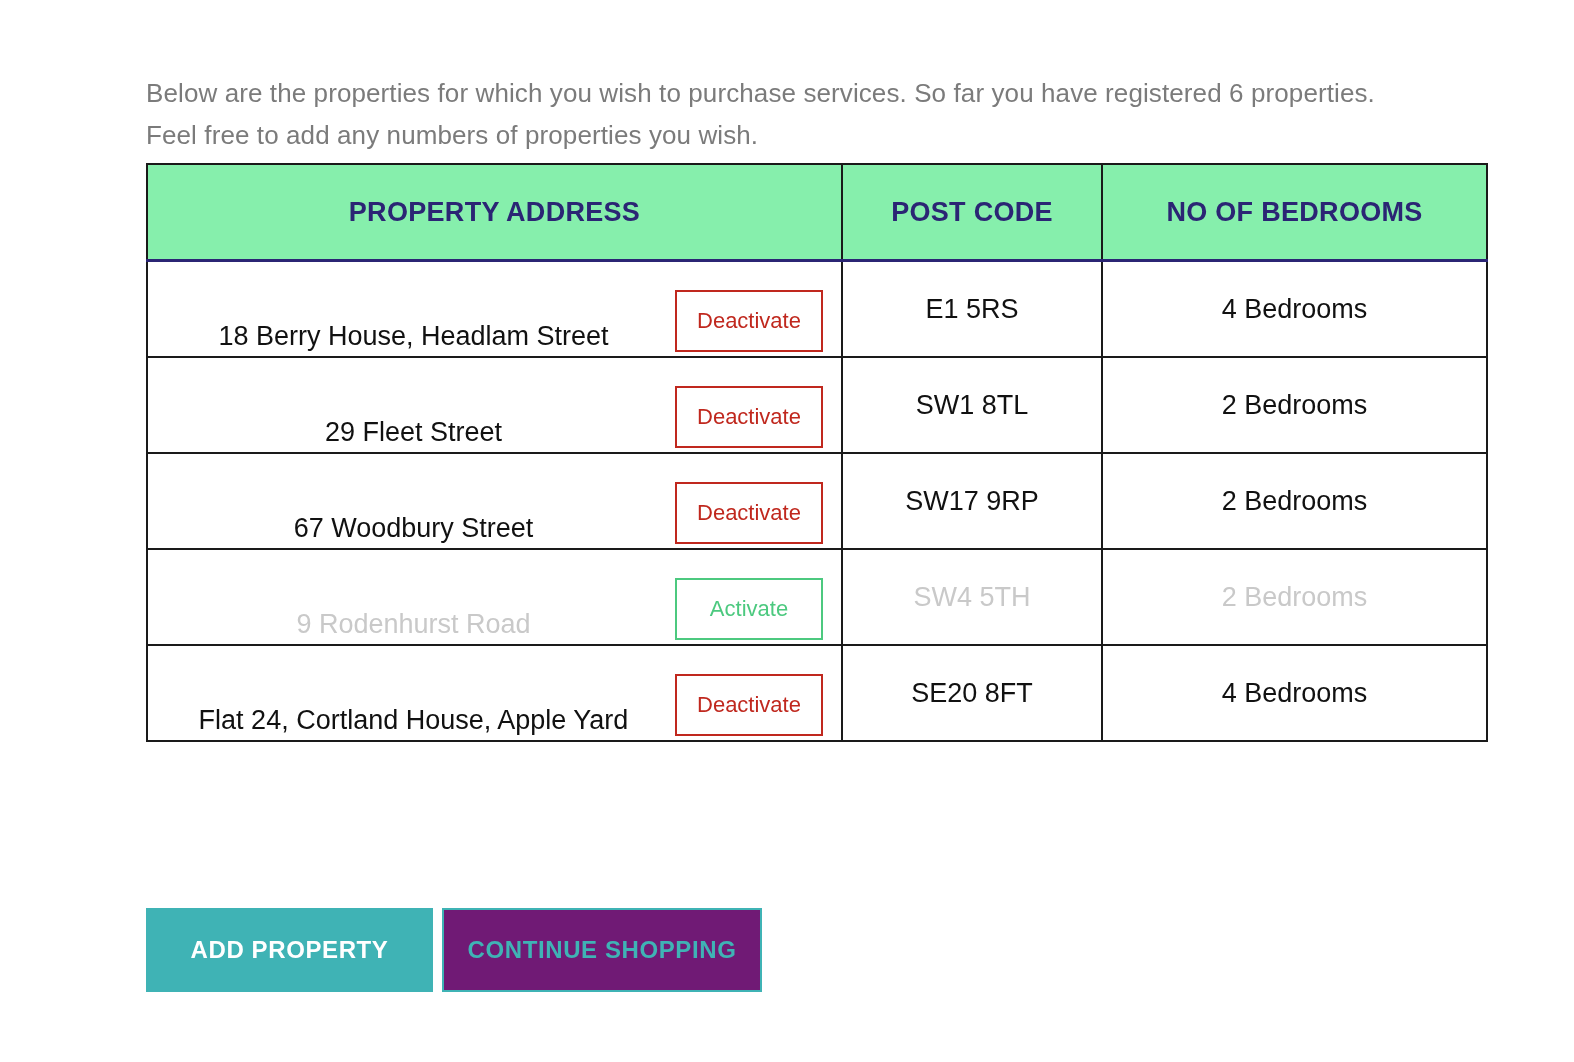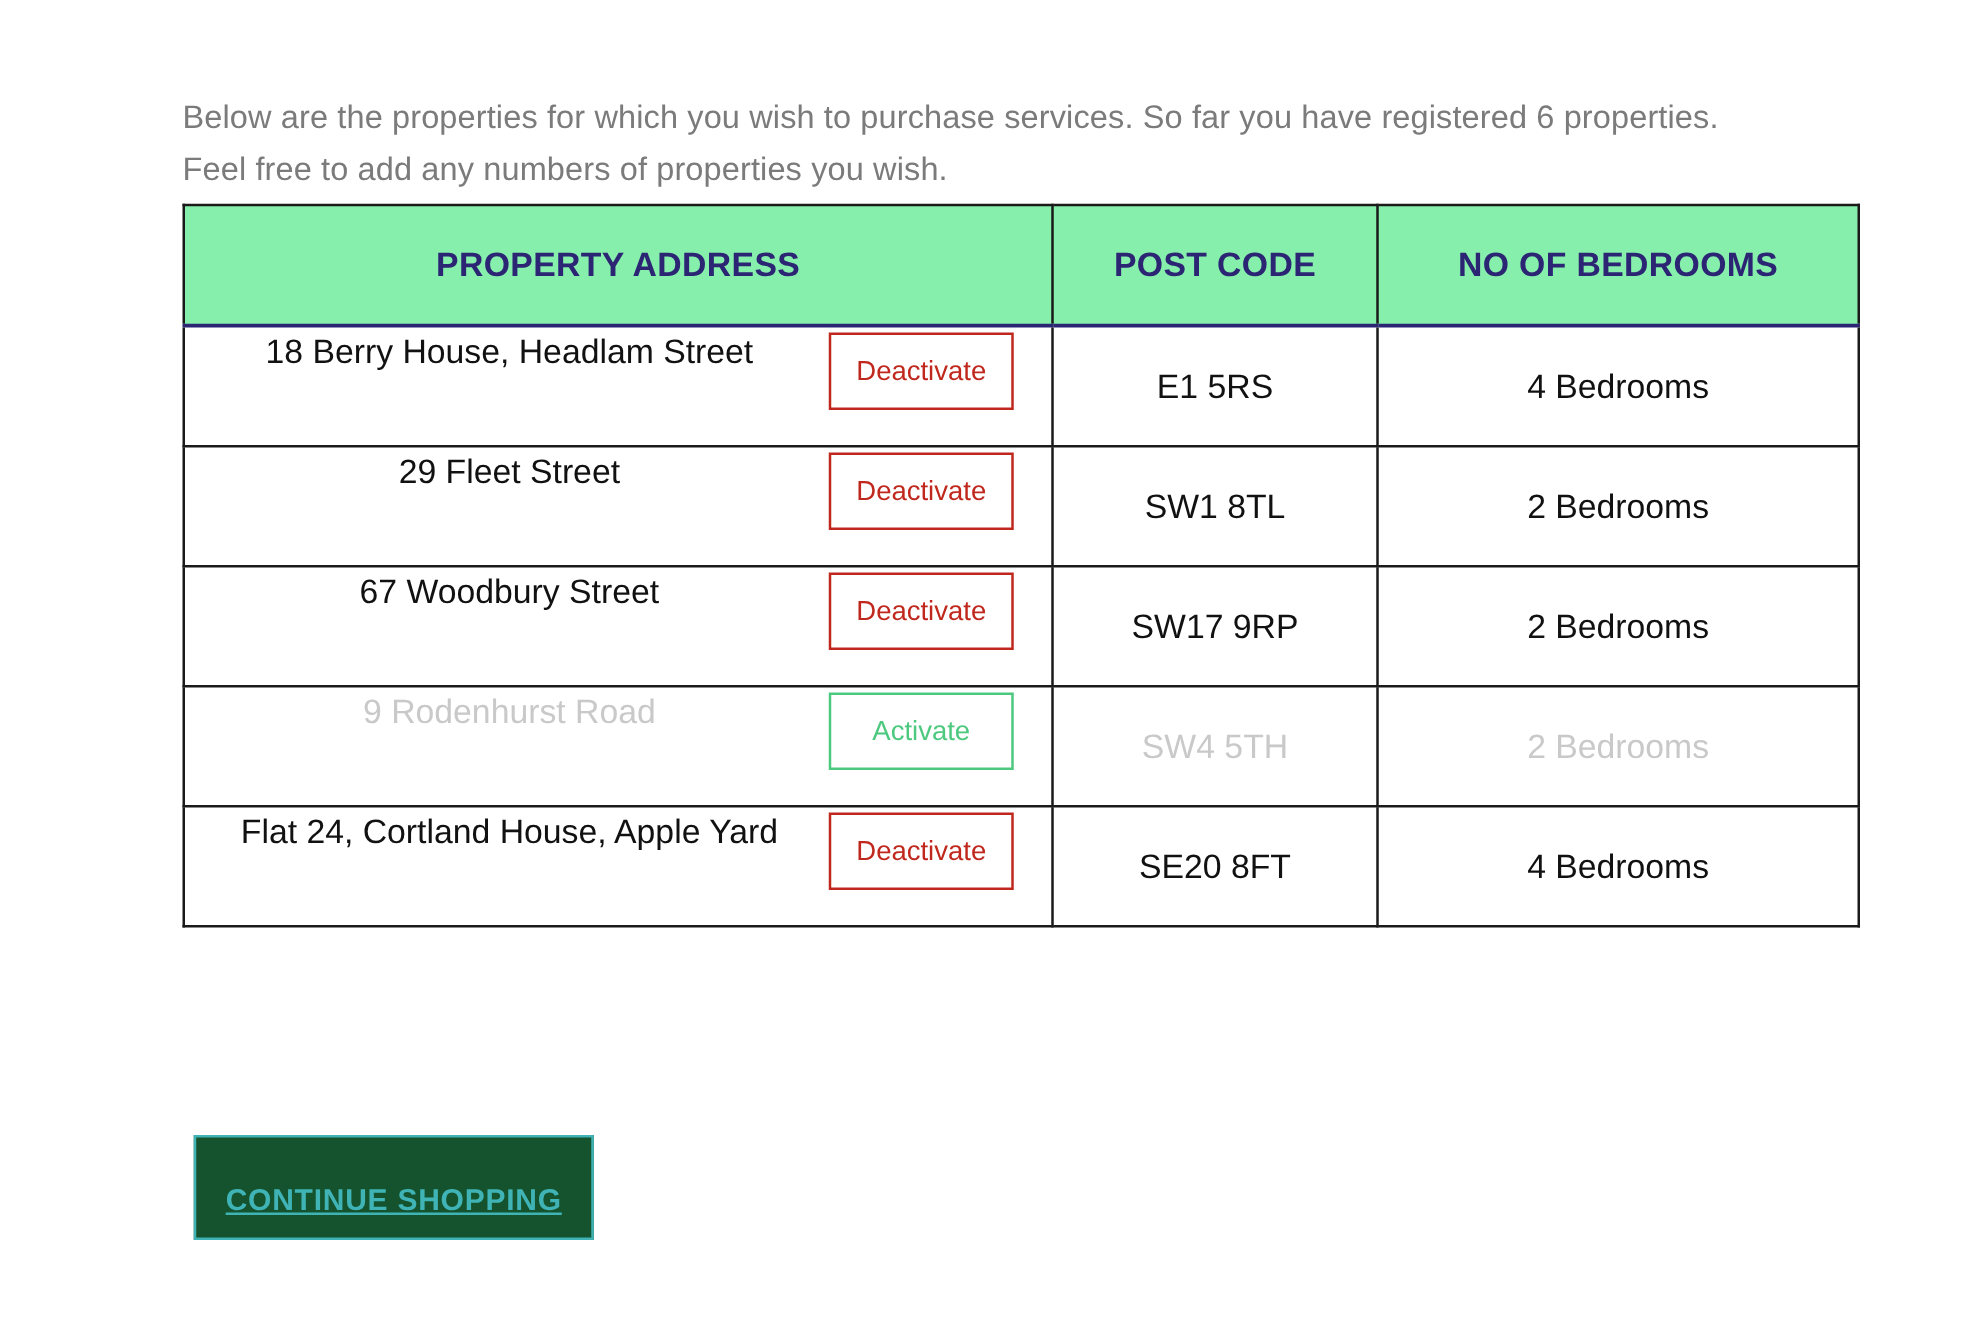--- a/index.html
+++ b/index.html
@@ -67,24 +67,24 @@
     height: 94px;
     font-size: 27px;
     color: #111111;
     text-align: center;
     vertical-align: middle;
   }
 
   
   .addr-cell-inner {
     display: flex;
-    align-items: flex-start;
+    align-items: flex-end;
     justify-content: flex-end;
     height: 86px;
-    padding-right: 30px;
+    padding-right: 18px;
     box-sizing: border-box;
   }
   .addr-text {
     flex: 1 1 auto;
     text-align: center;
     font-size: 27px;
     color: #111111;
     white-space: nowrap;
     padding-left: 10px;
   }
@@ -136,33 +136,32 @@
     letter-spacing: 0.6px;
     cursor: pointer;
     text-align: center;
     line-height: 84px;
     padding: 0;
   }
   .btn-secondary {
     width: 320px;
     height: 84px;
     margin-left: 9px;
-    background: #14532d;
+    background: #701a75;
     color: #3fb3b5;
     border: 2px solid #3fb3b5;
     font-family: "Liberation Sans", sans-serif;
     font-size: 24px;
     font-weight: bold;
     letter-spacing: 0.6px;
     cursor: pointer;
     text-align: center;
     line-height: 80px;
     box-sizing: border-box;
-    padding: 11px;
-    text-decoration: underline;
+    padding: 0;
   }
 </style>
 </head>
 <body>
 
 <div class="page">
 
   <p class="intro">Below are the properties for which you wish to purchase services. So far you have registered 6 properties. Feel free to add any numbers of properties you wish.</p>
 
   <table class="prop-table">
@@ -226,16 +225,17 @@
               <div class="state-btn btn-deactivate">Deactivate</div>
             </div>
           </td>
           <td class="">SE20 8FT</td>
           <td class="">4 Bedrooms</td>
         </tr>
       </tbody>
   </table>
 
   <div class="actions">
+    <button class="btn-primary">ADD PROPERTY</button>
     <button class="btn-secondary">CONTINUE SHOPPING</button>
   </div>
 
 </div>
 
 </body></html>

